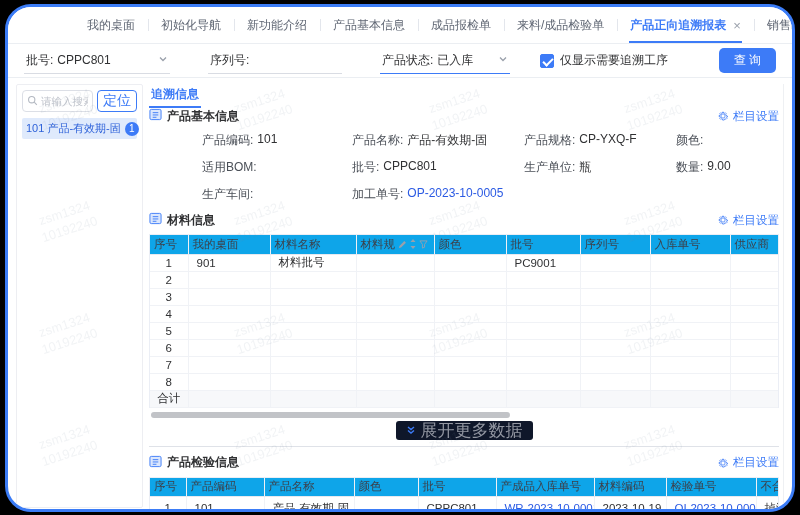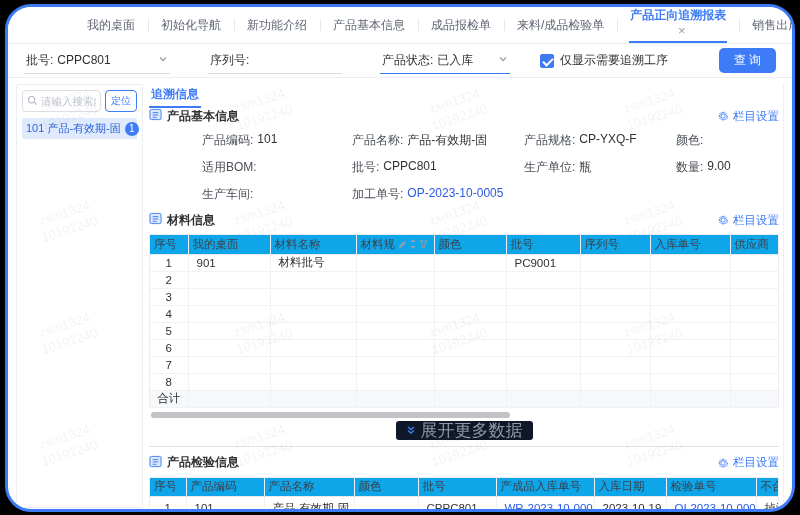--- a/index.html
+++ b/index.html
@@ -6,21 +6,21 @@
   *{box-sizing:border-box; margin:0; padding:0;}
   html,body{width:800px;height:515px;overflow:hidden;}
   body{background:#000; font-family:"Liberation Sans","DejaVu Sans",sans-serif; position:relative;}
   .window{position:absolute; left:5px; top:4px; right:5px; bottom:3px;
     border:3px solid #3b7cf6; border-radius:26px; background:#fff; overflow:hidden;}
 
   
   .tabbar{height:37px; display:flex; align-items:stretch; border-bottom:1px solid #ebeef2; padding-left:66px; background:#fff;}
   .tab{font-size:12px; color:#5f6673; display:flex; align-items:center; padding:0 13px; position:relative; cursor:pointer; white-space:nowrap;}
   .tab + .tab::before{content:''; position:absolute; left:0; top:12px; height:12px; width:1px; background:#e3e6ec;}
-  .tab.active{color:var(--accent); font-weight:bold;flex-direction:column;}
+  .tab.active{color:var(--accent); font-weight:bold;}
   .tab.active::after{content:''; position:absolute; left:12px; right:12px; bottom:0; height:2px; background:var(--accent);}
   .tab-close{margin-left:7px; color:#9aa0ab; font-size:13px; font-weight:normal; line-height:1;}
 
   
   .filterbar{height:34px; display:flex; align-items:center; border-bottom:1px solid #ebeef2; padding:0 16px; font-size:12px; color:#303133;}
   .ffield{display:flex; align-items:center; border-bottom:1px solid #d9dce3; padding:4px 2px; margin-right:38px;}
   .ffield .flabel{margin-right:4px; white-space:nowrap;}
   .ffield .fvalue{white-space:nowrap;}
   .ffield.batch{width:146px;}
   .ffield.serial{width:134px;}
@@ -32,21 +32,21 @@
   .checkbox-box.checked::after{content:''; position:absolute; left:4px; top:1px; width:4px; height:8px; border:solid #fff; border-width:0 2px 2px 0; transform:rotate(45deg);}
   .query-btn{margin-left:auto; background:var(--accent); color:#fff; border:none; border-radius:5px; font-size:12px; height:25px; padding:0 12px 0 15px; letter-spacing:3px; cursor:pointer; font-family:inherit;}
 
   
   .bodyrow{display:flex; padding:6px 8px 0 8px; height:438px;}
   .sidebar{width:127px; flex-shrink:0; border:1px solid #edeef2; border-radius:2px; padding:5px; height:424px;}
   .sidebar-top{display:flex; gap:4px; align-items:center;}
   .search-box{flex:1; display:flex; align-items:center; border:1px solid #dcdfe6; border-radius:4px; height:22px; padding:0 4px; gap:3px; min-width:0;}
   .search-box input{border:none; outline:none; width:100%; font-size:10.5px; color:#303133; font-family:inherit;}
   .search-box input::placeholder{color:#c0c4cc;}
-  .locate-btn{height:22px; border:1px solid var(--accent); color:var(--accent); background:#fff; border-radius:4px; font-size:10px; padding:0 5px; white-space:nowrap; cursor:pointer; font-family:inherit;}
+  .locate-btn{height:22px; border:1px solid var(--accent); color:var(--accent); background:#fff; border-radius:4px; font-size:14px; padding:0 5px; white-space:nowrap; cursor:pointer; font-family:inherit;}
   .tree-item{margin-top:6px; background:#dfeafc; color:#2e62d9; font-size:11px; padding:3px 4px; display:flex; align-items:center; gap:4px; border-radius:2px; white-space:nowrap; cursor:pointer;}
   .badge{background:var(--accent); color:#fff; border-radius:7px; min-width:14px; height:14px; font-size:10px; display:flex; align-items:center; justify-content:center; padding:0 3px; flex-shrink:0;}
 
   .main{flex:1; margin-left:6px; min-width:0; overflow:hidden; display:flex; flex-direction:column; border-right:1px solid #eef0f3; padding-right:4px;}
   .trace-tab-row{height:19px; flex-shrink:0;}
   .trace-tab{display:inline-block; font-size:12px; color:var(--accent); font-weight:bold; padding:0 2px 3px; border-bottom:2px solid var(--accent); cursor:pointer;}
   .section-head{display:flex; align-items:center; height:20px; margin-top:3px; flex-shrink:0;}
   .sec-title{font-weight:bold; font-size:12px; color:#303133; margin-left:5px;}
   .col-settings{margin-left:auto; display:flex; align-items:center; gap:4px; color:var(--accent); font-size:11.5px; cursor:pointer;}
 
@@ -423,21 +423,21 @@
               <col style="width:88px">
             </colgroup>
           <thead>
             <tr>
               <th>序号</th>
               <th>产品编码</th>
               <th>产品名称</th>
               <th>颜色</th>
               <th>批号</th>
               <th>产成品入库单号</th>
-              <th>入库日期</th>
+              <th>材料编码</th>
               <th>检验单号</th>
               <th>不合格</th>
             </tr>
           </thead>
           <tbody>
             <tr>
               <td class="c">1</td>
               <td>101</td>
               <td>产品-有效期-固</td>
               <td></td>

